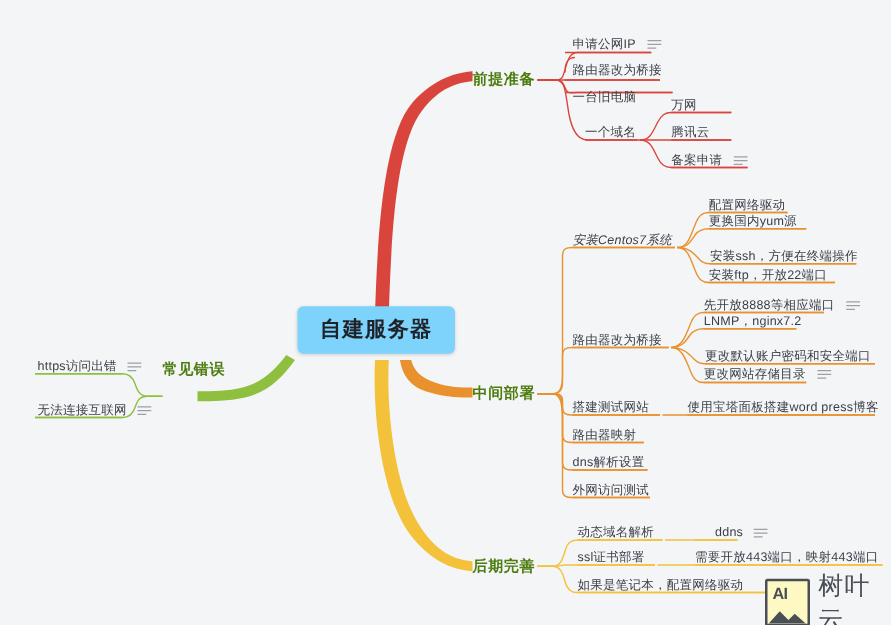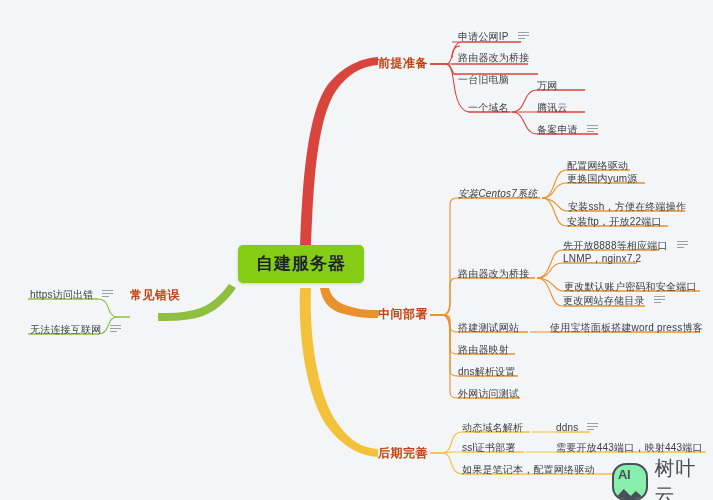--- a/index.html
+++ b/index.html
@@ -26,34 +26,34 @@
     white-space: nowrap;
     color: #2c3038;
     line-height: 1.15;
   }
   .node-label {
     display: inline-block;
     vertical-align: middle;
   }
   
   .root-node {
-    background: #84cc16;
+    background: #7dd3fc;
     border-radius: 5px;
     box-shadow: 0 1px 3px rgba(0,0,0,0.16);
     padding: 9px 18px;
     font-size: 17px;
     font-weight: bold;
     letter-spacing: 1px;
     color: #1f2329;
   }
   
   .main-node {
     font-size: 12px;
     font-weight: bold;
-    color: #c2410c;
+    color: #4d7c0f;
     letter-spacing: 0.5px;
   }
   
   .sub-node {
     font-size: 10px;
     color: #3a3f47;
     letter-spacing: 0.2px;
   }
   .leaf-node {
     font-size: 10px;
@@ -86,24 +86,24 @@
     left: 612px;
     top: 455px;
     display: flex;
     align-items: center;
     gap: 7px;
   }
   .watermark-logo {
     width: 34px;
     height: 34px;
     border: 2px solid #4a4f57;
-    border-radius: 14px;
+    border-radius: 2px;
     position: relative;
     overflow: hidden;
-    background: #86efac;
+    background: #fef9c3;
   }
   .watermark-logo .ai-text {
     position: absolute;
     left: 4px;
     top: 2px;
     font-size: 13px;
     font-weight: bold;
     color: #4a4f57;
     letter-spacing: -0.5px;
   }
@@ -336,21 +336,21 @@
 </div>
 
 <div class="node main-node" style="left:378px; top:447px;">
   <span class="node-label">后期完善</span>
 </div>
 
 <div class="node sub-node" style="left:462px; top:421px;">
   <span class="node-label">动态域名解析</span>
 </div>
 
-<div class="node leaf-node" style="left:556px; top:421px;">
+<div class="node leaf-node" style="left:572px; top:421px;">
   <span class="node-label">ddns</span>
   <span class="note-icon"><i></i><i></i><i></i></span>
 </div>
 
 <div class="node sub-node" style="left:462px; top:441px;">
   <span class="node-label">ssl证书部署</span>
 </div>
 
 <div class="node leaf-node" style="left:556px; top:441px;">
   <span class="node-label">需要开放443端口，映射443端口</span>

